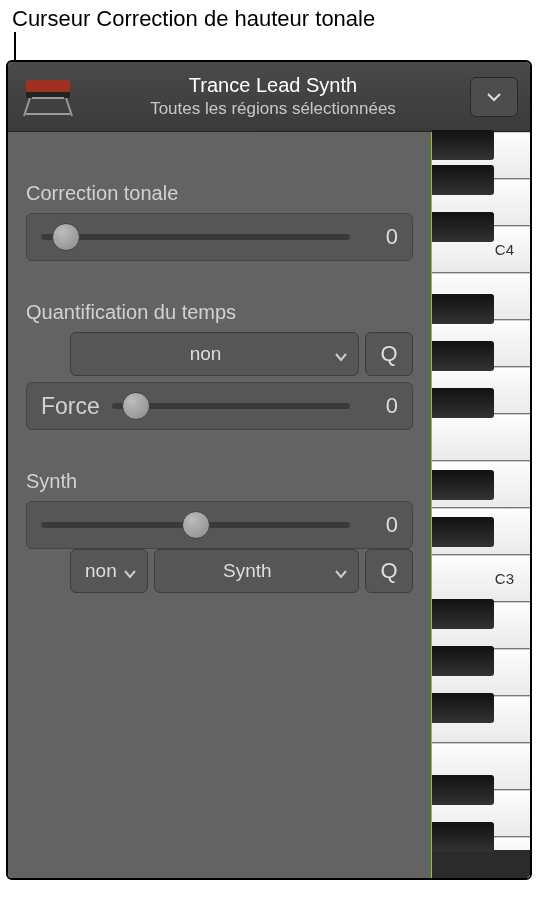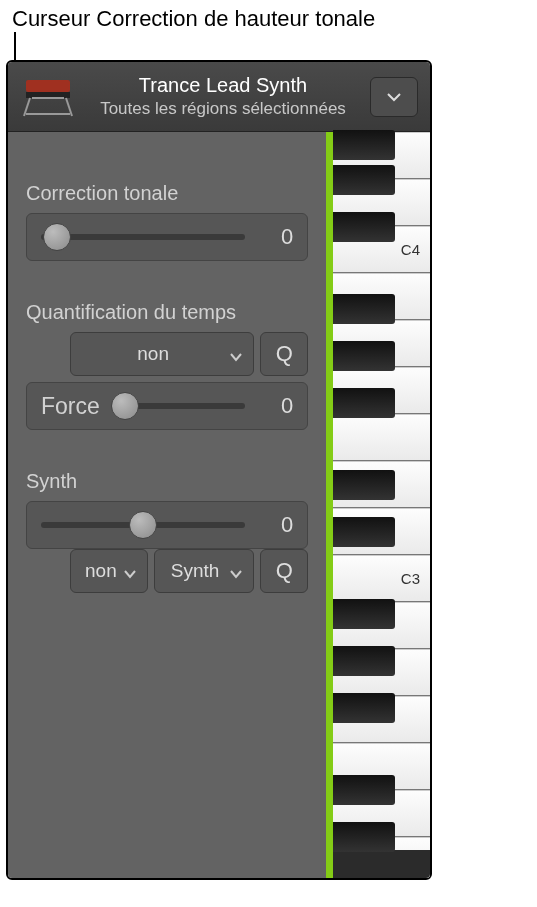--- a/index.html
+++ b/index.html
@@ -31,21 +31,21 @@
     left: 14px;
     top: 291px;
     width: 45px;
     height: 2px;
     background: #000;
   }
   .panel-wrap {
     position: absolute;
     top: 60px;
     left: 6px;
-    width: 426px;
+    width: 526px;
     height: 820px;
     border: 2px solid #000;
     border-radius: 6px;
     background: #e5e5e5;
     overflow: hidden;
   }
   .header {
     height: 70px;
     background: linear-gradient(#4a4a4a,#3a3a3a);
     border-bottom: 1px solid #222;
@@ -70,35 +70,35 @@
   }
   .body-row {
     display: flex;
     height: calc(100% - 70px);
   }
   .controls {
     flex: 1;
     background: #636363;
     padding: 50px 18px 20px 18px;
     color: #d8d8d8;
-    border-right: 7px solid #84cc16;
+    border-right: 1px solid #84cc16;
   }
   .keyboard {
     width: 98px;
     position: relative;
     background: #fff;
   }
   .white-key {
     position: absolute;
     left: 0; right: 0;
     border-bottom: 1px solid #777;
     border-top: 1px solid #ccc;
     background: linear-gradient(#fdfdfd,#eaeaea);
     display:flex; align-items:center; justify-content:flex-end;
-    padding-right:10px;
+    padding-right:16px;
     font-size:15px;
     color:#333;
     font-weight:500;
   }
   .black-key {
     position: absolute;
     left: 0;
     width: 62px;
     height: 30px;
     background: linear-gradient(#111,#333);

